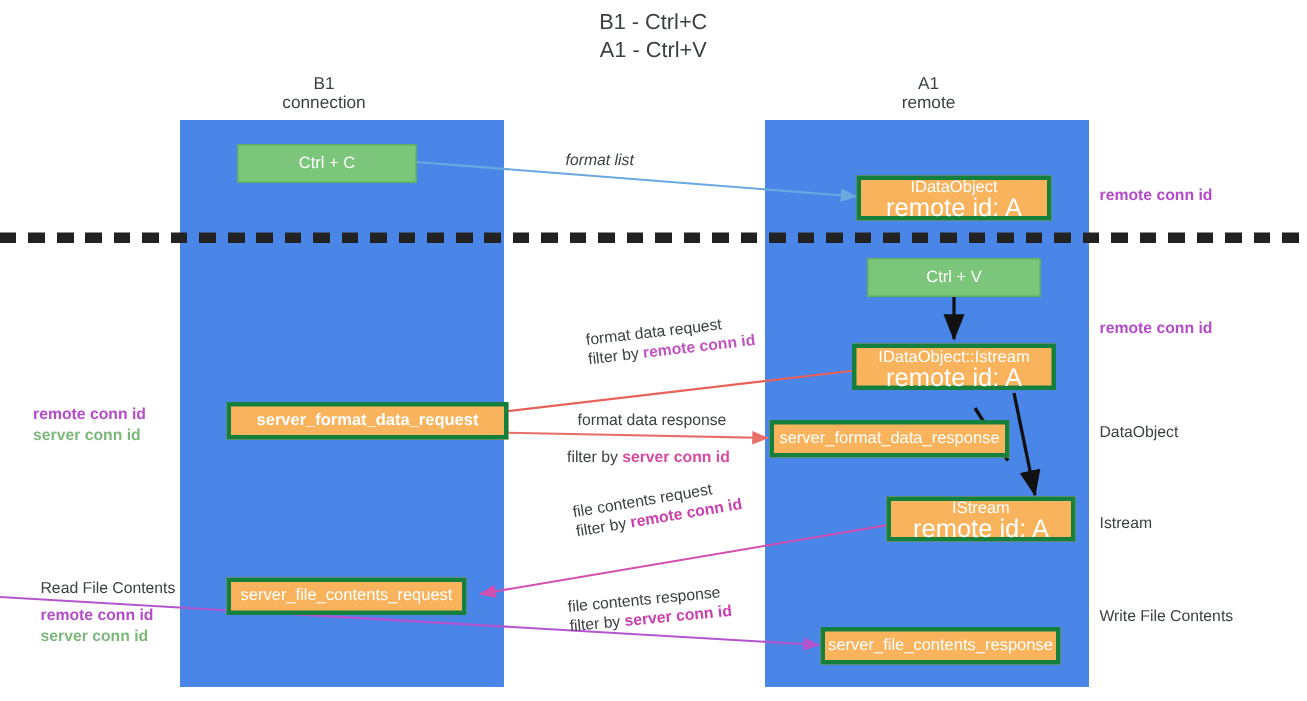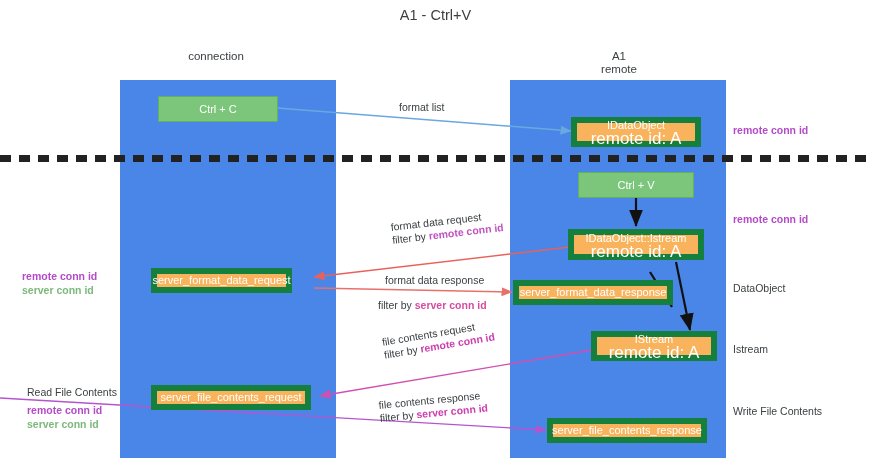--- a/index.html
+++ b/index.html
@@ -41,21 +41,21 @@
     display:flex;
     flex-direction:column;
     align-items:center;
     justify-content:center;
     text-align:left;
     font-size:11px;
     line-height:13px;
     color:#ffffff;
   }
   .box.green{background:#7cc67c;border:1px solid #5fb05f;}
-  .box.orange{background:#f9b35c;border:6px solid #15803d;}
+  .box.orange{background:#f9b35c;border:3px solid #15803d;}
   .box .l2{font-size:17px;line-height:13px;}
 
   
   .elabel{
     font-size:10.5px;
     line-height:13px;
     color:#3c4043;
     white-space:nowrap;
   }
   .elabel.rot{transform-origin:left top;}
@@ -76,24 +76,26 @@
   }
 
   svg.ov{position:absolute;left:0;top:0;width:871px;height:467px;pointer-events:none;}
 </style>
 </head>
 <body>
 
 <div id="stage">
 
   <div class="abs title">
+    <div>B1 - Ctrl+C</div>
     <div>A1 - Ctrl+V</div>
   </div>
 
   <div class="abs colhead" style="left:142px;top:50px;width:148px;">
+    <div>B1</div>
     <div>connection</div>
   </div>
   <div class="abs colhead" style="left:545px;top:50px;width:148px;">
     <div>A1</div>
     <div>remote</div>
   </div>
 
   <div class="abs lane" style="left:120px;top:80px;width:216px;height:378px;"></div>
   <div class="abs lane" style="left:510px;top:80px;width:216px;height:378px;"></div>
 
@@ -147,42 +149,42 @@
 
   <div class="abs box green" style="left:578px;top:172px;width:116px;height:26px;">
     <div>Ctrl + V</div>
   </div>
 
   <div class="abs box orange" style="left:568px;top:229px;width:136px;height:31px;">
     <div>IDataObject::Istream</div>
     <div class="l2">remote id: A</div>
   </div>
 
-  <div class="abs box orange" style="left:151px;top:268px;width:141px;height:25px;">
+  <div class="abs box orange" style="left:151px;top:268px;width:188px;height:25px;font-weight:bold;">
     <div>server_format_data_request</div>
   </div>
 
   <div class="abs box orange" style="left:513px;top:280px;width:160px;height:25px;">
     <div>server_format_data_response</div>
   </div>
 
   <div class="abs box orange" style="left:591px;top:331px;width:126px;height:30px;">
     <div>IStream</div>
     <div class="l2">remote id: A</div>
   </div>
 
   <div class="abs box orange" style="left:151px;top:385px;width:160px;height:25px;">
     <div>server_file_contents_request</div>
   </div>
 
   <div class="abs box orange" style="left:547px;top:418px;width:160px;height:25px;">
     <div>server_file_contents_response</div>
   </div>
 
-  <div class="abs elabel" style="left:399px;top:101px;">format list</div>
+  <div class="abs elabel" style="left:377px;top:101px;font-style:italic;">format list</div>
 
   <div class="abs elabel rot" style="left:390px;top:221px;transform:rotate(-6.6deg);">
     <div>format data request</div>
     <div><span>filter by </span><span class="kw-purple">remote conn id</span></div>
   </div>
 
   <div class="abs elabel" style="left:385px;top:274px;">
     <div>format data response</div>
   </div>
   <div class="abs elabel" style="left:378px;top:299px;">

